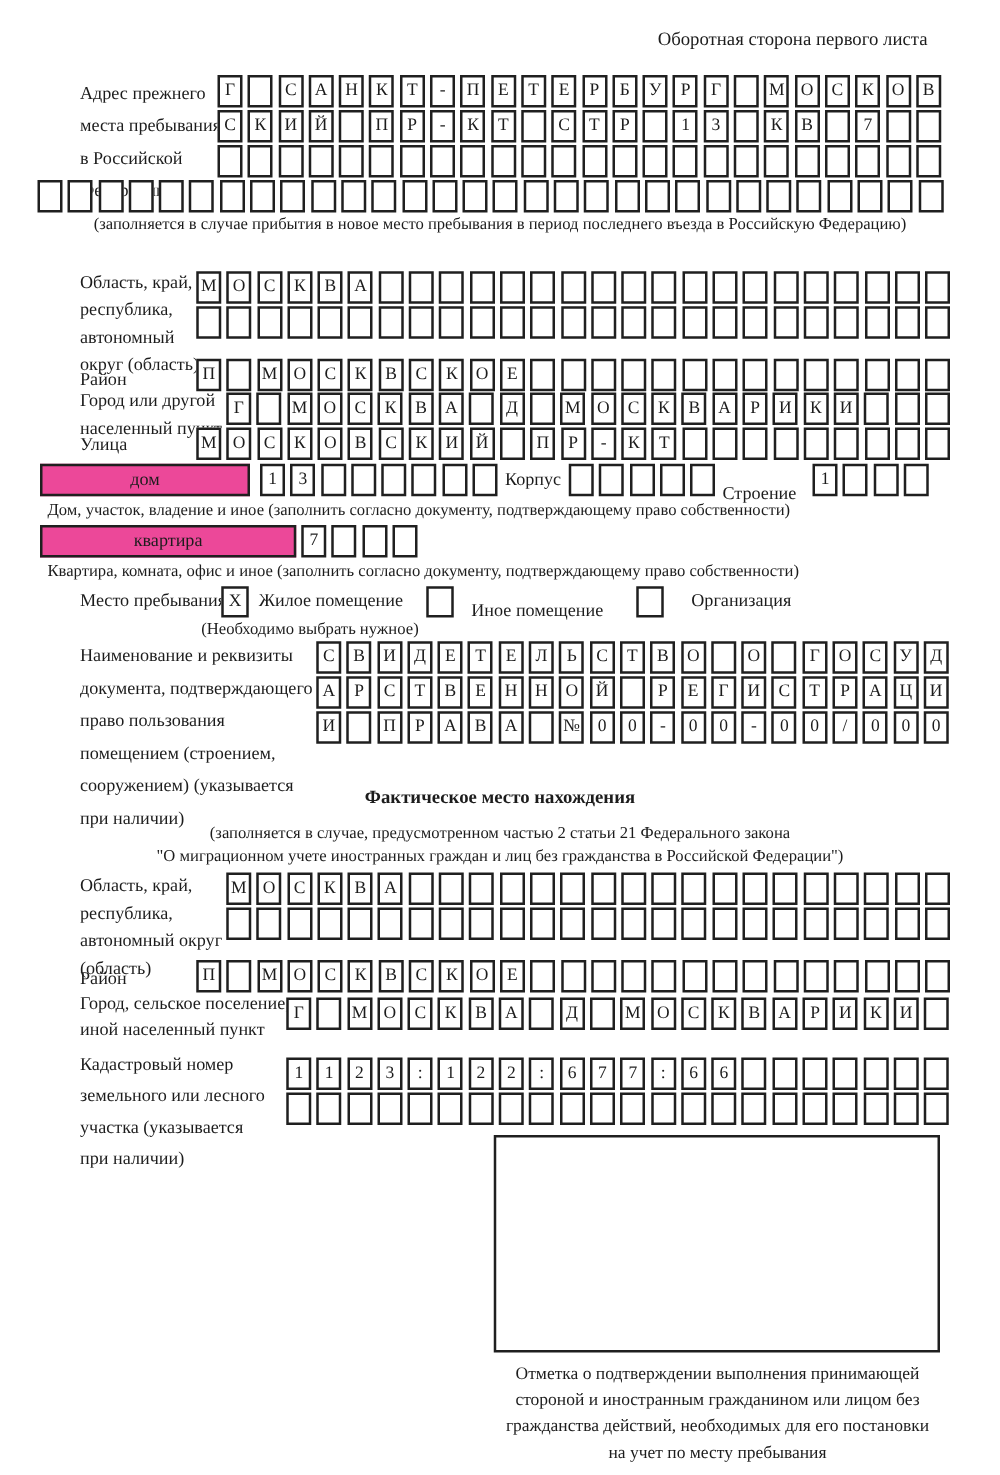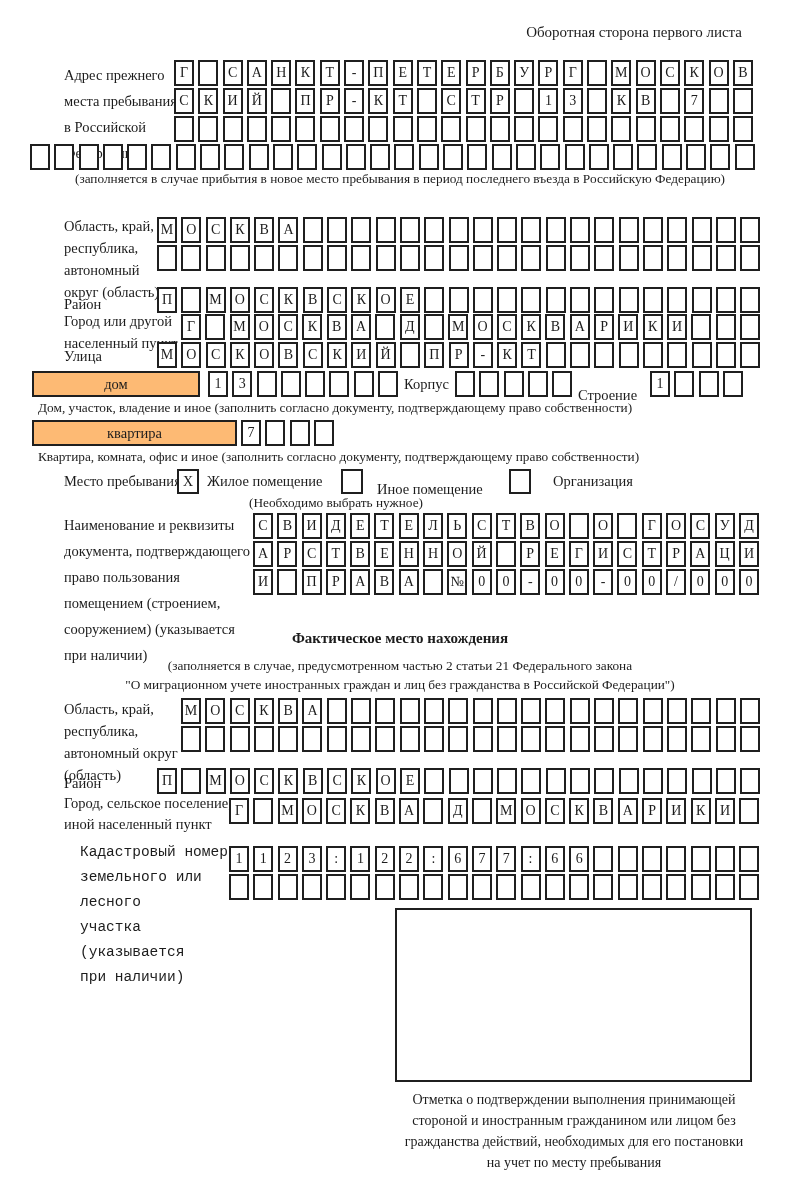--- a/index.html
+++ b/index.html
@@ -18,21 +18,21 @@
     box-sizing:border-box;flex:0 0 20px;width:20px;height:26px;
     border:2px solid #1f1f1f;background:#fff;
     display:flex;align-items:center;justify-content:center;
     font-size:14px;line-height:1;
   }
   .title{position:absolute;left:0;width:800px;text-align:center;font-weight:bold;font-size:16px;}
   .capt{position:absolute;font-size:13.3px;white-space:pre-line;}
   .capt.center{left:0;width:800px;text-align:center;}
   .fieldbox{
     position:absolute;box-sizing:border-box;height:26px;
-    border:2px solid #1f1f1f;background:#fdba74;
+    border:2px solid #1f1f1f;background:#ec4899;
     display:flex;align-items:center;justify-content:center;font-size:14.5px;
   }
   .checkbox{
     position:absolute;box-sizing:border-box;width:22px;height:25px;
     border:2px solid #1f1f1f;background:#fff;
     display:flex;align-items:center;justify-content:center;font-size:14px;
   }
   .inline-lbl{position:absolute;font-size:14.5px;line-height:25px;}
   .stamp-box{position:absolute;box-sizing:border-box;border:2px solid #1f1f1f;background:#fff;}
 </style>
@@ -343,21 +343,21 @@
     </div>
   <div class="capt" style="left:38px;top:449px;">Квартира, комната, офис и иное (заполнить согласно документу, подтверждающему право собственности)</div>
 
   <div class="inline-lbl" style="left:64px;top:469px;">Место пребывания:</div>
   <div class="checkbox" style="left:177px;top:469px;">X</div>
   <div class="inline-lbl" style="left:207px;top:469px;">Жилое помещение</div>
   <div class="checkbox" style="left:341px;top:469px;"></div>
   <div class="inline-lbl" style="left:377px;top:477px;">Иное помещение</div>
   <div class="checkbox" style="left:509px;top:469px;"></div>
   <div class="inline-lbl" style="left:553px;top:469px;">Организация</div>
-  <div class="capt" style="left:161px;top:495px;width:350px;text-align:center;">(Необходимо выбрать нужное)</div>
+  <div class="capt" style="left:161px;top:495px;width:350px;text-align:left;">(Необходимо выбрать нужное)</div>
 
   <div class="lbl lh26" style="left:64px;top:512px;width:195px;">Наименование и реквизиты
 документа, подтверждающего
 право пользования
 помещением (строением,
 сооружением) (указывается
 при наличии)</div>
   <div class="grid" style="left:253px;top:513px;">
       <span class="cell">С</span>
       <span class="cell">В</span>
@@ -538,21 +538,21 @@
       <span class="cell">К</span>
       <span class="cell">В</span>
       <span class="cell">А</span>
       <span class="cell">Р</span>
       <span class="cell">И</span>
       <span class="cell">К</span>
       <span class="cell">И</span>
       <span class="cell"></span>
     </div>
 
-  <div class="lbl lh25" style="left:80px;top:840px;width:165px;font-family:Liberation Mono, monospace;">Кадастровый номер
+  <div class="lbl lh25" style="left:64px;top:840px;width:165px;">Кадастровый номер
 земельного или лесного
 участка (указывается
 при наличии)</div>
   <div class="grid" style="left:229px;top:846px;">
       <span class="cell">1</span>
       <span class="cell">1</span>
       <span class="cell">2</span>
       <span class="cell">3</span>
       <span class="cell">:</span>
       <span class="cell">1</span>

